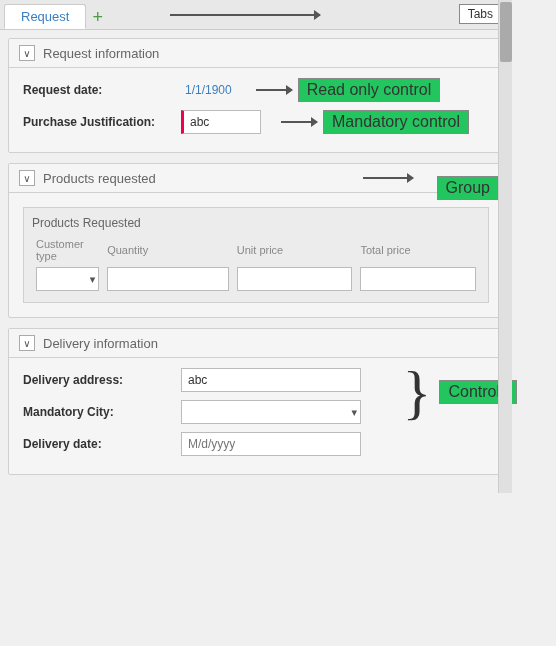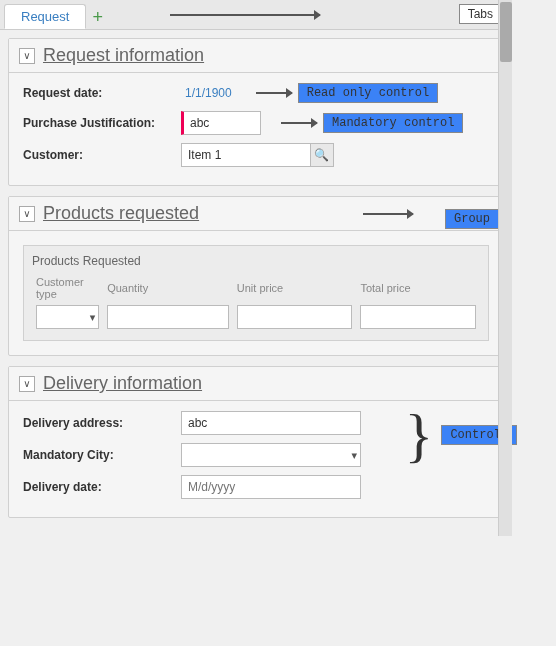--- a/index.html
+++ b/index.html
@@ -81,23 +81,22 @@
       align-items: center;
       justify-content: center;
       font-size: 10px;
       margin-right: 8px;
       cursor: pointer;
       background: #fff;
       color: #555;
       flex-shrink: 0;
     }
     .section-title {
-      font-size: 18px;
+      font-size: 13px;
       color: #666;
-      text-decoration: underline;
     }
     .section-body {
       padding: 10px 14px;
     }
 
     
     .form-row {
       display: flex;
       align-items: center;
       margin-bottom: 8px;
@@ -143,26 +142,25 @@
       display: flex;
       align-items: center;
       justify-content: center;
       margin-left: -1px;
       font-size: 12px;
     }
 
     
     .annotation-box {
       border: 1px solid #888;
-      background: #3b82f6;
+      background: #22c55e;
       padding: 2px 8px;
-      font-size: 12px;
+      font-size: 16px;
       color: #333;
       white-space: nowrap;
-      font-family: Liberation Mono, monospace;
     }
 
     
     .products-inner {
       background: #ececec;
       border: 1px solid #d0d0d0;
       padding: 8px;
       margin: 4px 0;
     }
     .products-table-title {
@@ -324,29 +322,20 @@
           <input class="form-input form-input-mandatory" type="text" value="abc" style="width: 80px;">
 
           <div style="display:flex; align-items:center; margin-left:12px;">
             <div style="width:36px; height:2px; background:#555; position:relative; margin-right:0;">
               <div style="position:absolute; right:-1px; top:-4px; border-top:5px solid transparent; border-bottom:5px solid transparent; border-left:7px solid #555;"></div>
             </div>
             <div class="annotation-box" style="margin-left:6px;">Mandatory control</div>
           </div>
         </div>
 
-        <div class="form-row">
-          <span class="form-label">Customer:</span>
-          <div class="form-input-with-btn">
-            <input class="form-input" type="text" value="Item 1" style="width: 130px;">
-            <button class="search-btn">
-              <span>🔍</span>
-            </button>
-          </div>
-        </div>
 
       </div>
     </div>
 
     <div class="section" style="position:relative;">
       <div class="section-header">
         <div class="section-toggle">
           <span>∨</span>
         </div>
         <span class="section-title">Products requested</span>

